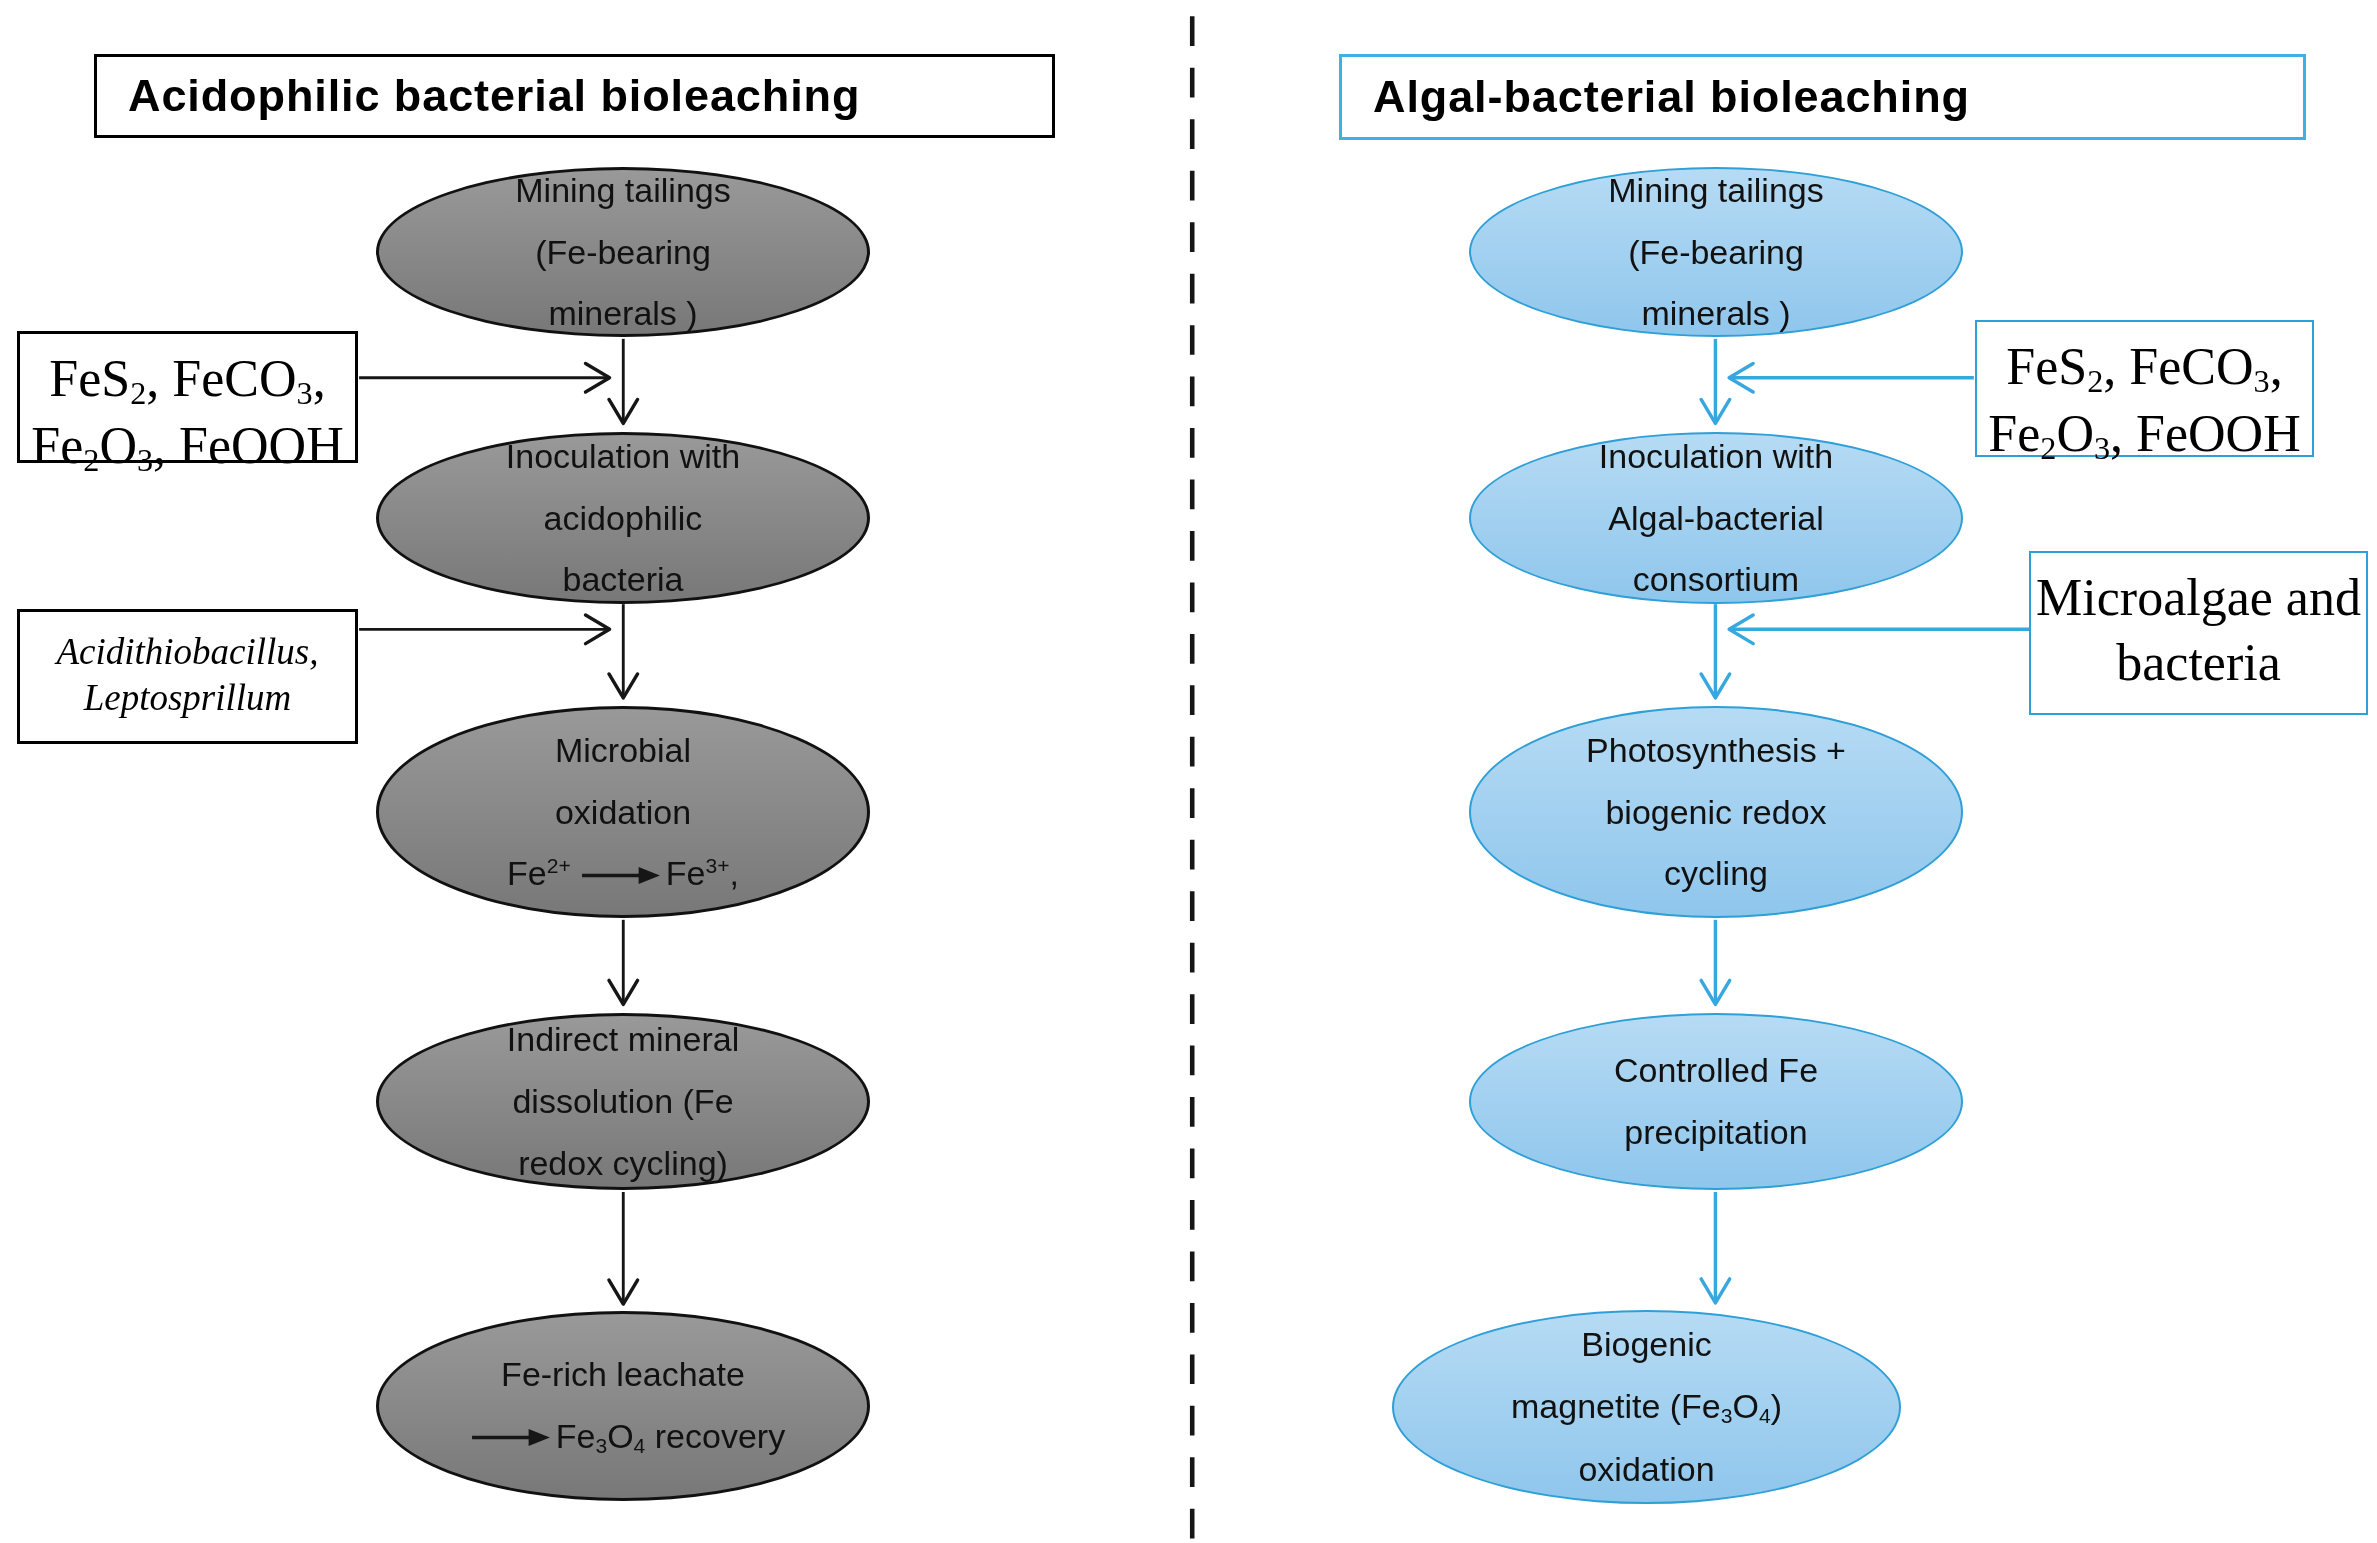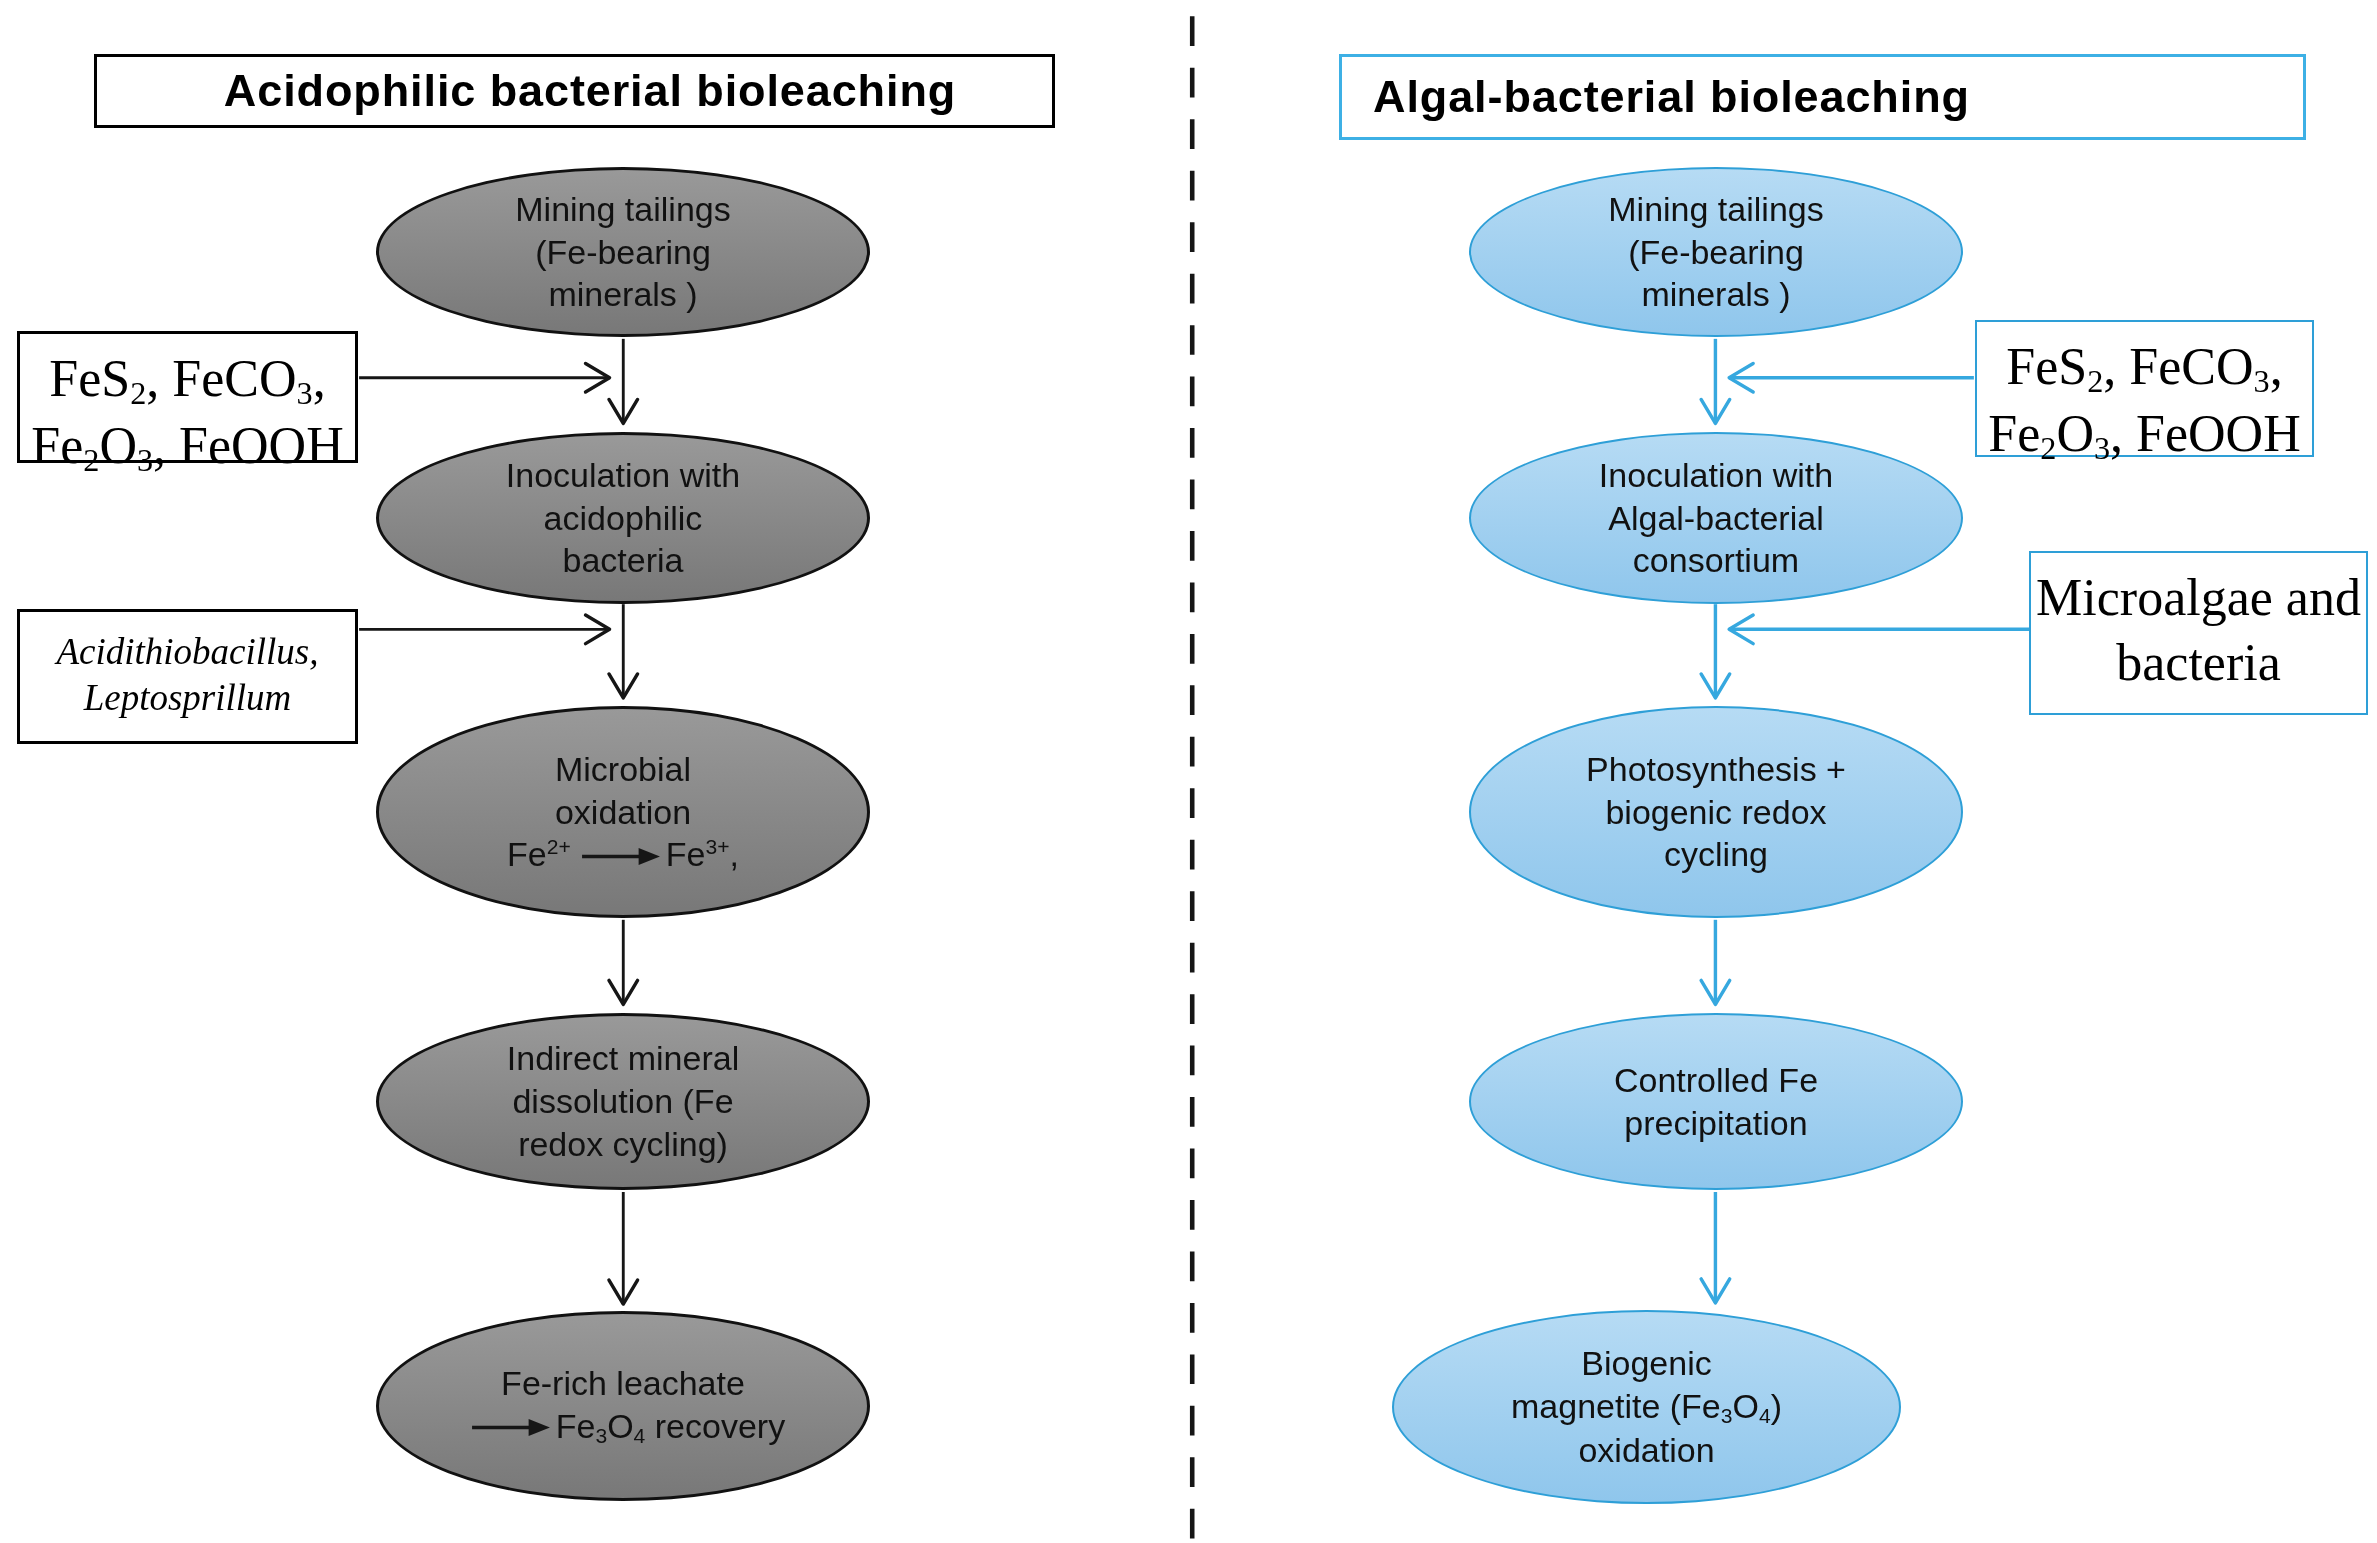--- a/index.html
+++ b/index.html
@@ -25,21 +25,21 @@
     display:flex;align-items:center;
     font-weight:700;font-size:45px;letter-spacing:0.9px;color:#000;
     padding-left:31px;white-space:nowrap;
   }
   .title-box.black{border:3.4px solid #000;}
   .title-box.blue{border:3.4px solid var(--blue-title-border,#3db0e5);margin-left:21px;}
   
   .node{
     position:absolute;border-radius:50%;box-sizing:border-box;
     display:flex;flex-direction:column;justify-content:center;align-items:center;
-    text-align:center;font-size:34px;line-height:1.26;color:#111;
+    text-align:center;font-size:34px;line-height:1.26;color:#111;gap:19px;
   }
   .node.gray{
     background:linear-gradient(to bottom,var(--gray-fill-top,#989898),var(--gray-fill-bottom,#7a7a7a));
     border:3.4px solid var(--gray-border,#111);
   }
   .node.blue{
     background:linear-gradient(to bottom,var(--blue-fill-top,#b6dbf4),var(--blue-fill-bottom,#8fc6ec));
     border:2.9px solid var(--blue-border,#2e9fd7);
   }
   
@@ -86,21 +86,21 @@
     <line class="flow black" x1="1090" y1="2084" x2="1090" y2="2280" marker-end="url(#head-black)"></line>
 
     <line class="flow blue" x1="3000" y1="592" x2="3000" y2="740" marker-end="url(#head-blue)"></line>
     <line class="flow blue" x1="3452" y1="660" x2="3024" y2="660" marker-end="url(#head-blue)"></line>
     <line class="flow blue" x1="3000" y1="1056" x2="3000" y2="1220" marker-end="url(#head-blue)"></line>
     <line class="flow blue" x1="3550" y1="1100" x2="3024" y2="1100" marker-end="url(#head-blue)"></line>
     <line class="flow blue" x1="3000" y1="1608" x2="3000" y2="1756" marker-end="url(#head-blue)"></line>
     <line class="flow blue" x1="3000" y1="2084" x2="3000" y2="2278" marker-end="url(#head-blue)"></line>
   </svg>
 
-  <div class="title-box black" style="left:94px;top:54px;width:961px;height:74px;justify-content:center;">
+  <div class="title-box black" style="left:94px;top:54px;width:961px;height:84px;">
     <span>Acidophilic bacterial bioleaching</span>
   </div>
   <div class="title-box blue" style="left:1318px;top:54px;width:967px;height:86px;">
     <span>Algal-bacterial bioleaching</span>
   </div>
 
   <div class="node gray" style="left:376px;top:167px;width:494px;height:170px;">
       <div class="line"><span>Mining tailings</span></div>
       <div class="line"><span>(Fe-bearing</span></div>
       <div class="line"><span>minerals )</span></div>

